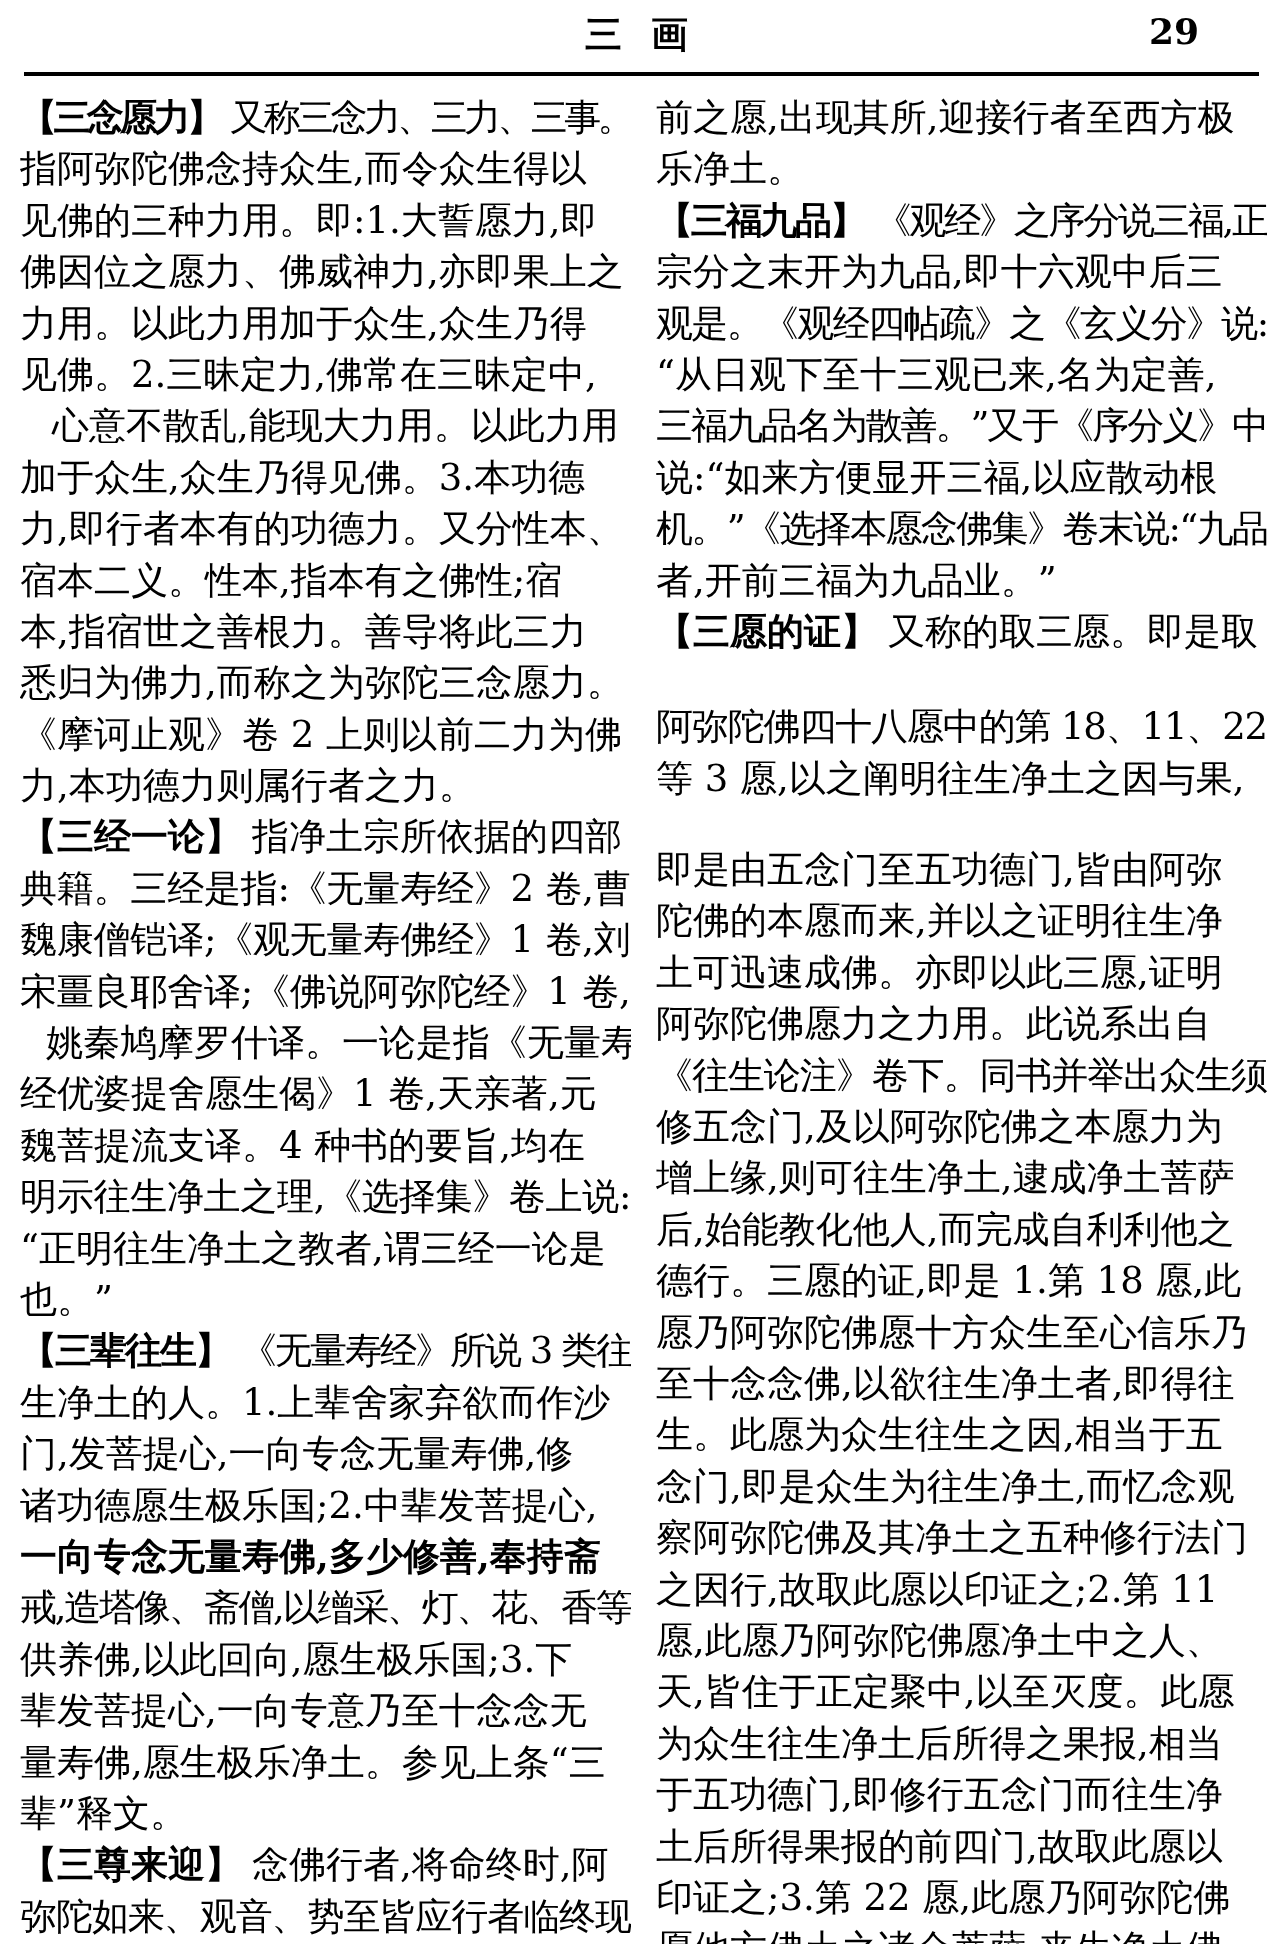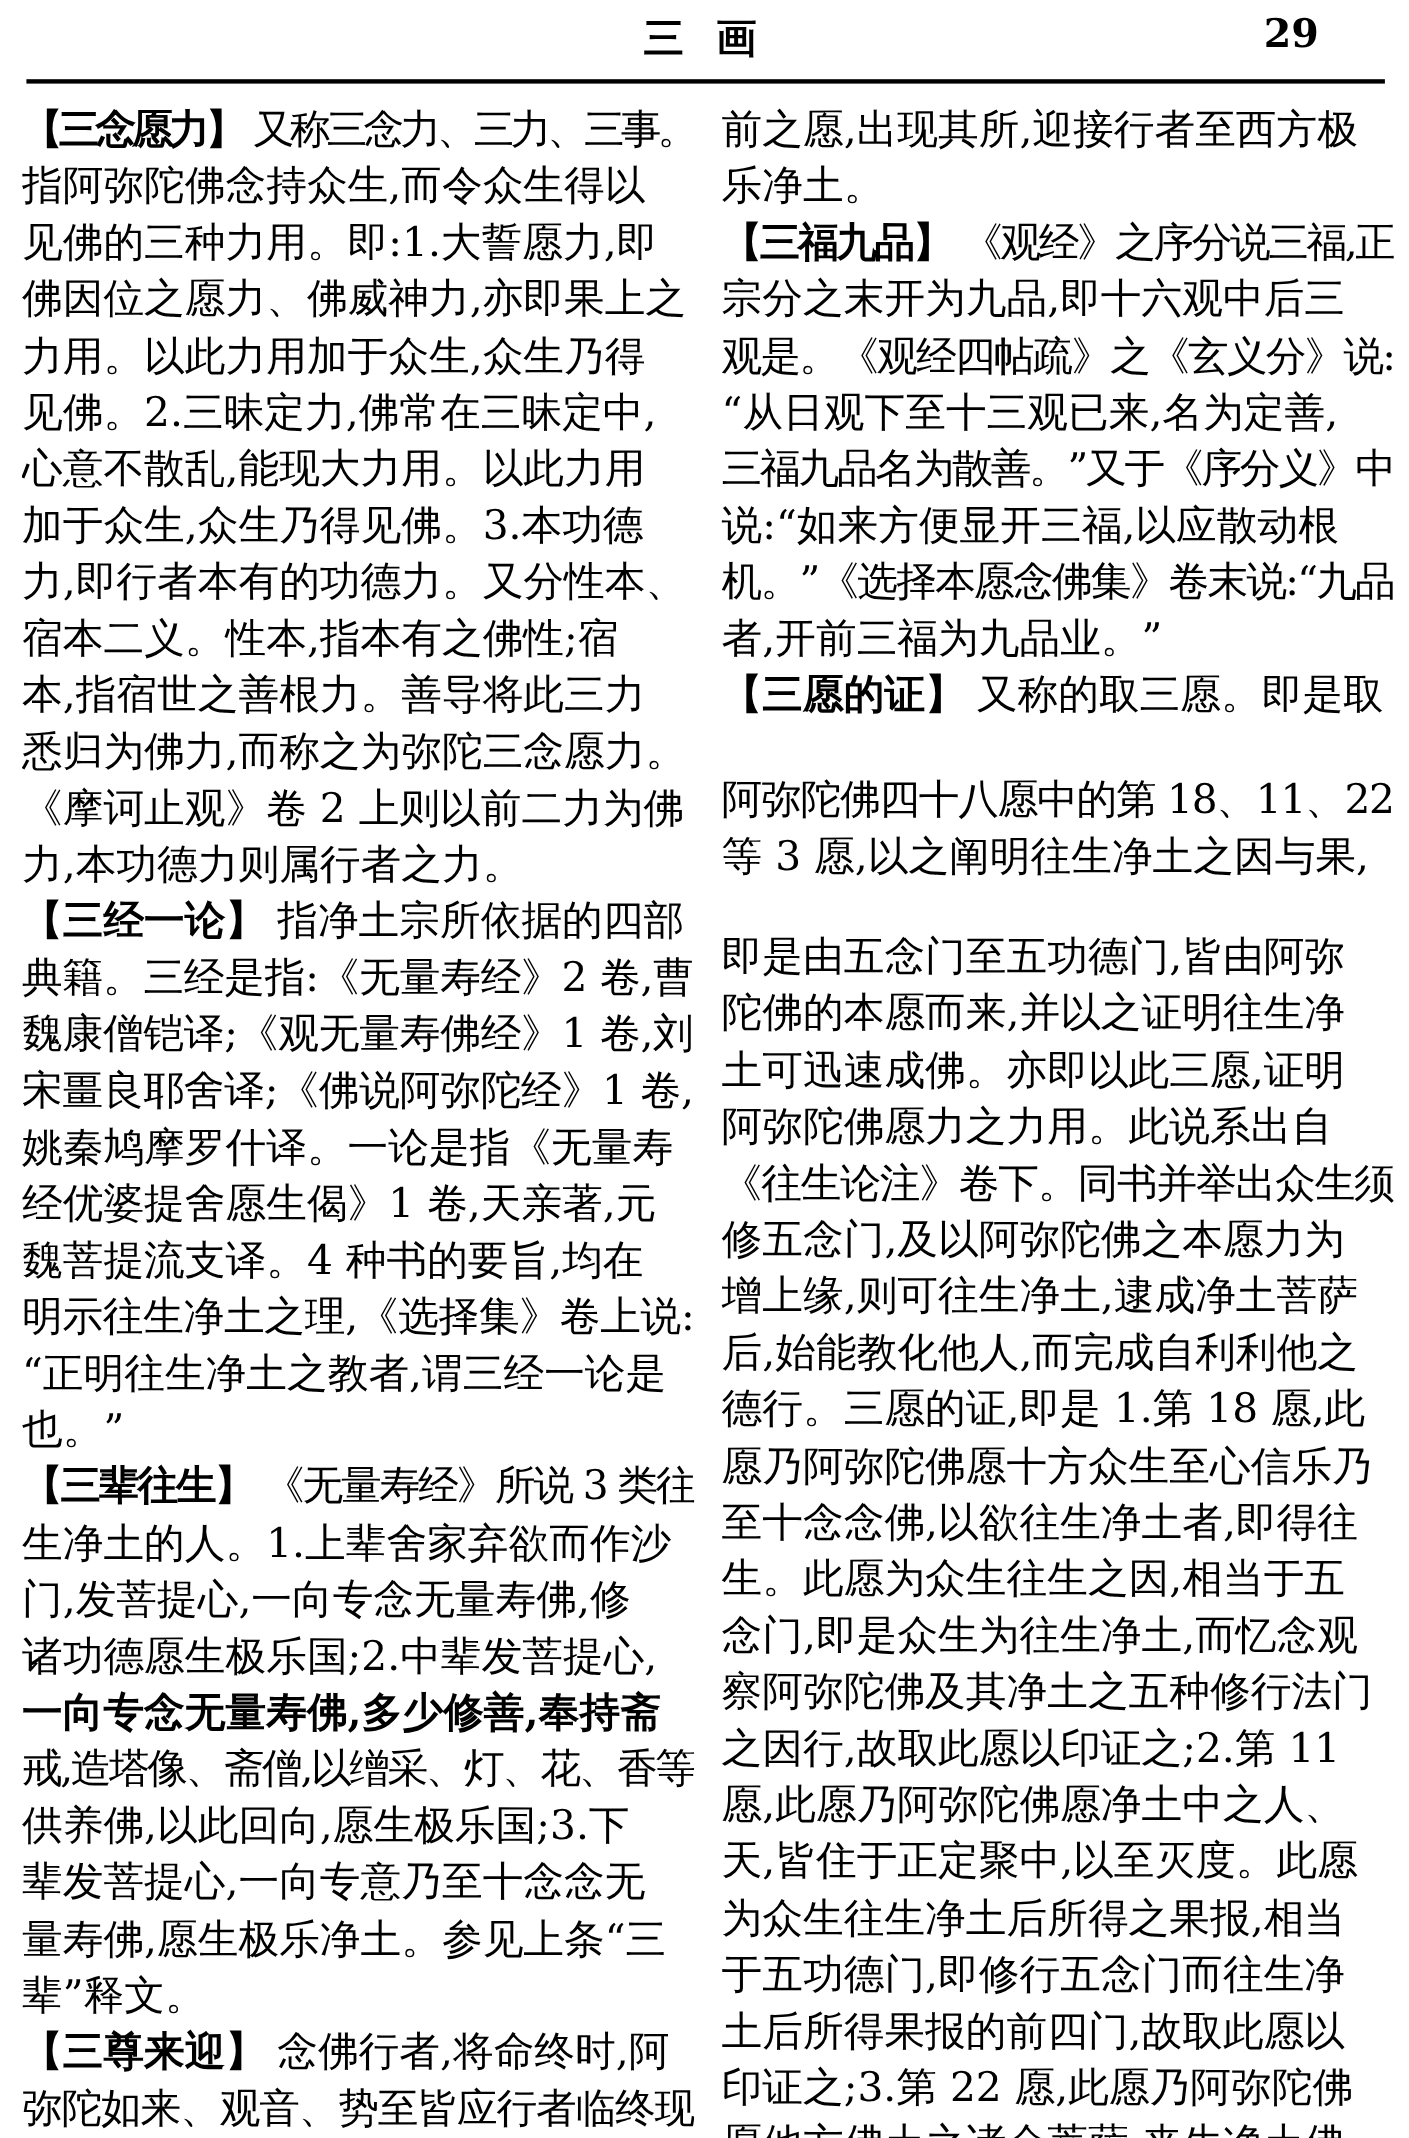--- a/index.html
+++ b/index.html
@@ -81,33 +81,33 @@
   <div class="page-number">29</div>
   <div class="rule"></div>
   <div class="columns">
     <div class="column">
         <div class="line" style="letter-spacing: -3.61111px;"><span class="headword">【三念愿力】</span><span class="linetext">又称三念力、三力、三事。</span></div>
         <div class="line" style="letter-spacing: 0px;"><span class="linetext">指阿弥陀佛念持众生,而令众生得以</span></div>
         <div class="line" style="letter-spacing: 0px;"><span class="linetext">见佛的三种力用。即:1.大誓愿力,即</span></div>
         <div class="line" style="letter-spacing: 0px;"><span class="linetext">佛因位之愿力、佛威神力,亦即果上之</span></div>
         <div class="line" style="letter-spacing: 0px;"><span class="linetext">力用。以此力用加于众生,众生乃得</span></div>
         <div class="line" style="letter-spacing: 0px;"><span class="linetext">见佛。2.三昧定力,佛常在三昧定中,</span></div>
-        <div class="line" style="letter-spacing: 0px;"><span class="linetext">心意不散乱,能现大力用。以此力用</span></div>
+        <div class="line" style="letter-spacing: 0px; margin-left: 32px;"><span class="linetext">心意不散乱,能现大力用。以此力用</span></div>
         <div class="line" style="letter-spacing: 0px;"><span class="linetext">加于众生,众生乃得见佛。3.本功德</span></div>
         <div class="line" style="letter-spacing: 0px;"><span class="linetext">力,即行者本有的功德力。又分性本、</span></div>
         <div class="line" style="letter-spacing: 0px;"><span class="linetext">宿本二义。性本,指本有之佛性;宿</span></div>
         <div class="line" style="letter-spacing: 0px;"><span class="linetext">本,指宿世之善根力。善导将此三力</span></div>
         <div class="line" style="letter-spacing: 0px;"><span class="linetext">悉归为佛力,而称之为弥陀三念愿力。</span></div>
         <div class="line" style="letter-spacing: 0px;"><span class="linetext">《摩诃止观》卷 2 上则以前二力为佛</span></div>
         <div class="line" style="letter-spacing: 0px;"><span class="linetext">力,本功德力则属行者之力。</span></div>
         <div class="line" style="letter-spacing: 0px;"><span class="headword">【三经一论】</span><span class="linetext">指净土宗所依据的四部</span></div>
         <div class="line" style="letter-spacing: -0.210526px;"><span class="linetext">典籍。三经是指:《无量寿经》2 卷,曹</span></div>
         <div class="line" style="letter-spacing: -0.210526px;"><span class="linetext">魏康僧铠译;《观无量寿佛经》1 卷,刘</span></div>
         <div class="line" style="letter-spacing: -0.210526px;"><span class="linetext">宋畺良耶舍译;《佛说阿弥陀经》1 卷,</span></div>
-        <div class="line" style="letter-spacing: 0px;"><span class="linetext">姚秦鸠摩罗什译。一论是指《无量寿</span></div>
+        <div class="line" style="letter-spacing: 0px; margin-left: 26px;"><span class="linetext">姚秦鸠摩罗什译。一论是指《无量寿</span></div>
         <div class="line" style="letter-spacing: 0px;"><span class="linetext">经优婆提舍愿生偈》1 卷,天亲著,元</span></div>
         <div class="line" style="letter-spacing: 0px;"><span class="linetext">魏菩提流支译。4 种书的要旨,均在</span></div>
         <div class="line" style="letter-spacing: -0.277778px;"><span class="linetext">明示往生净土之理,《选择集》卷上说:</span></div>
         <div class="line" style="letter-spacing: 0px;"><span class="linetext">“正明往生净土之教者,谓三经一论是</span></div>
         <div class="line" style="letter-spacing: 0px;"><span class="linetext">也。”</span></div>
         <div class="line" style="letter-spacing: -2px;"><span class="headword">【三辈往生】</span><span class="linetext">《无量寿经》所说 3 类往</span></div>
         <div class="line" style="letter-spacing: 0px;"><span class="linetext">生净土的人。1.上辈舍家弃欲而作沙</span></div>
         <div class="line" style="letter-spacing: 0px;"><span class="linetext">门,发菩提心,一向专念无量寿佛,修</span></div>
         <div class="line" style="letter-spacing: 0px;"><span class="linetext">诸功德愿生极乐国;2.中辈发菩提心,</span></div>
         <div class="line" style="letter-spacing: 0px; font-weight: bold;"><span class="linetext">一向专念无量寿佛,多少修善,奉持斋</span></div>

